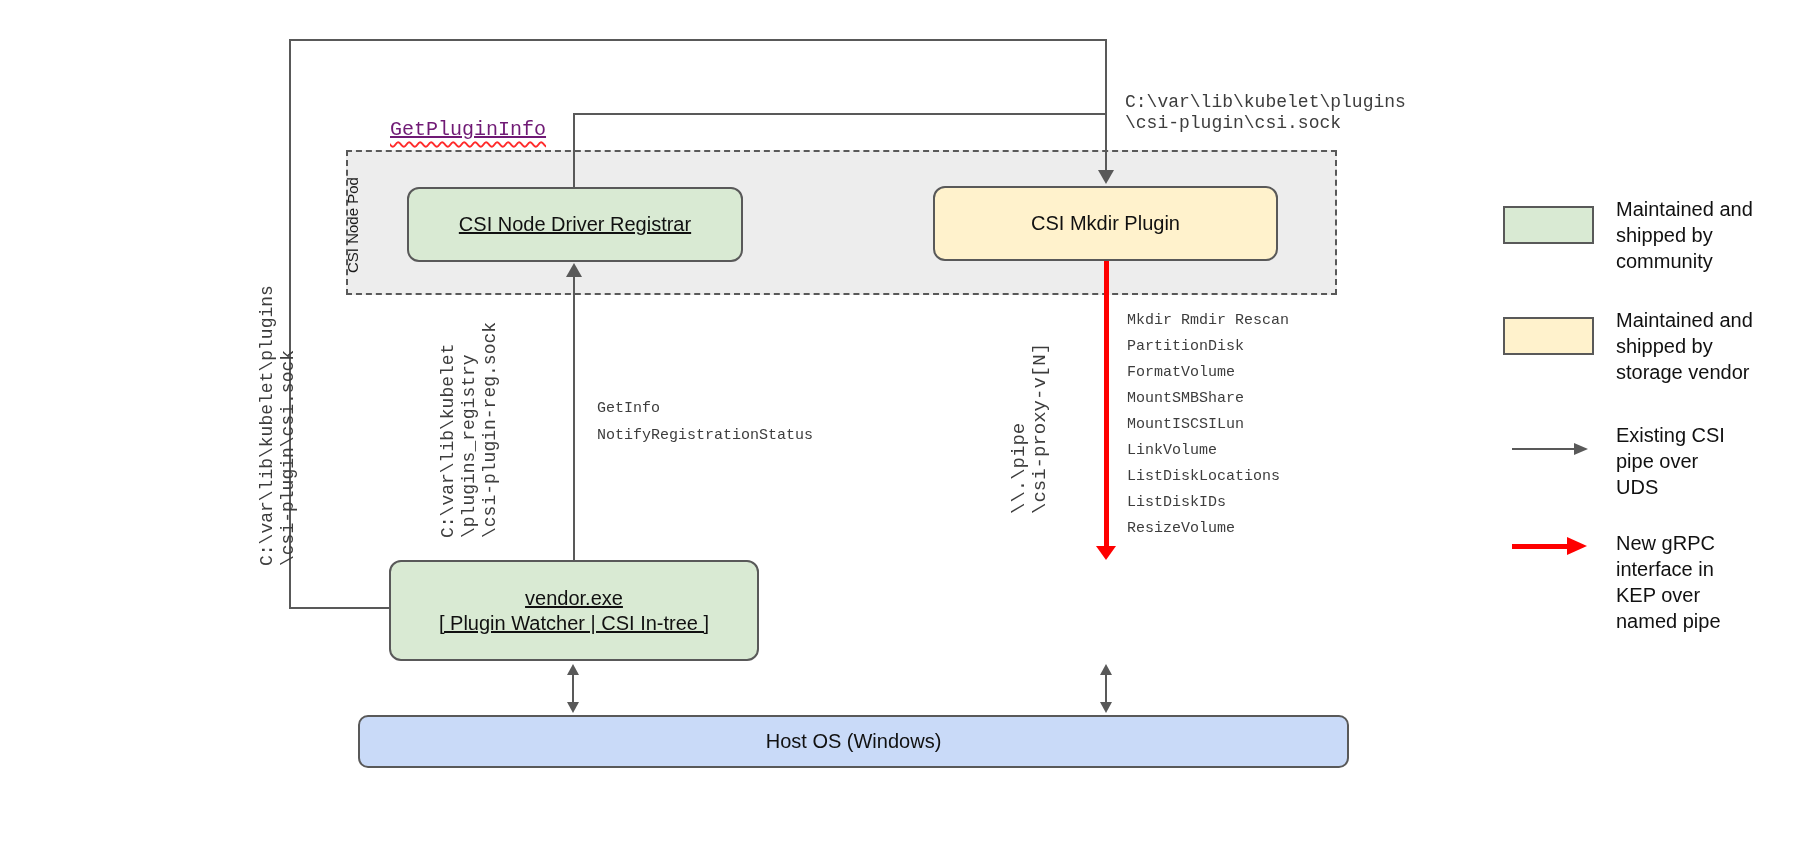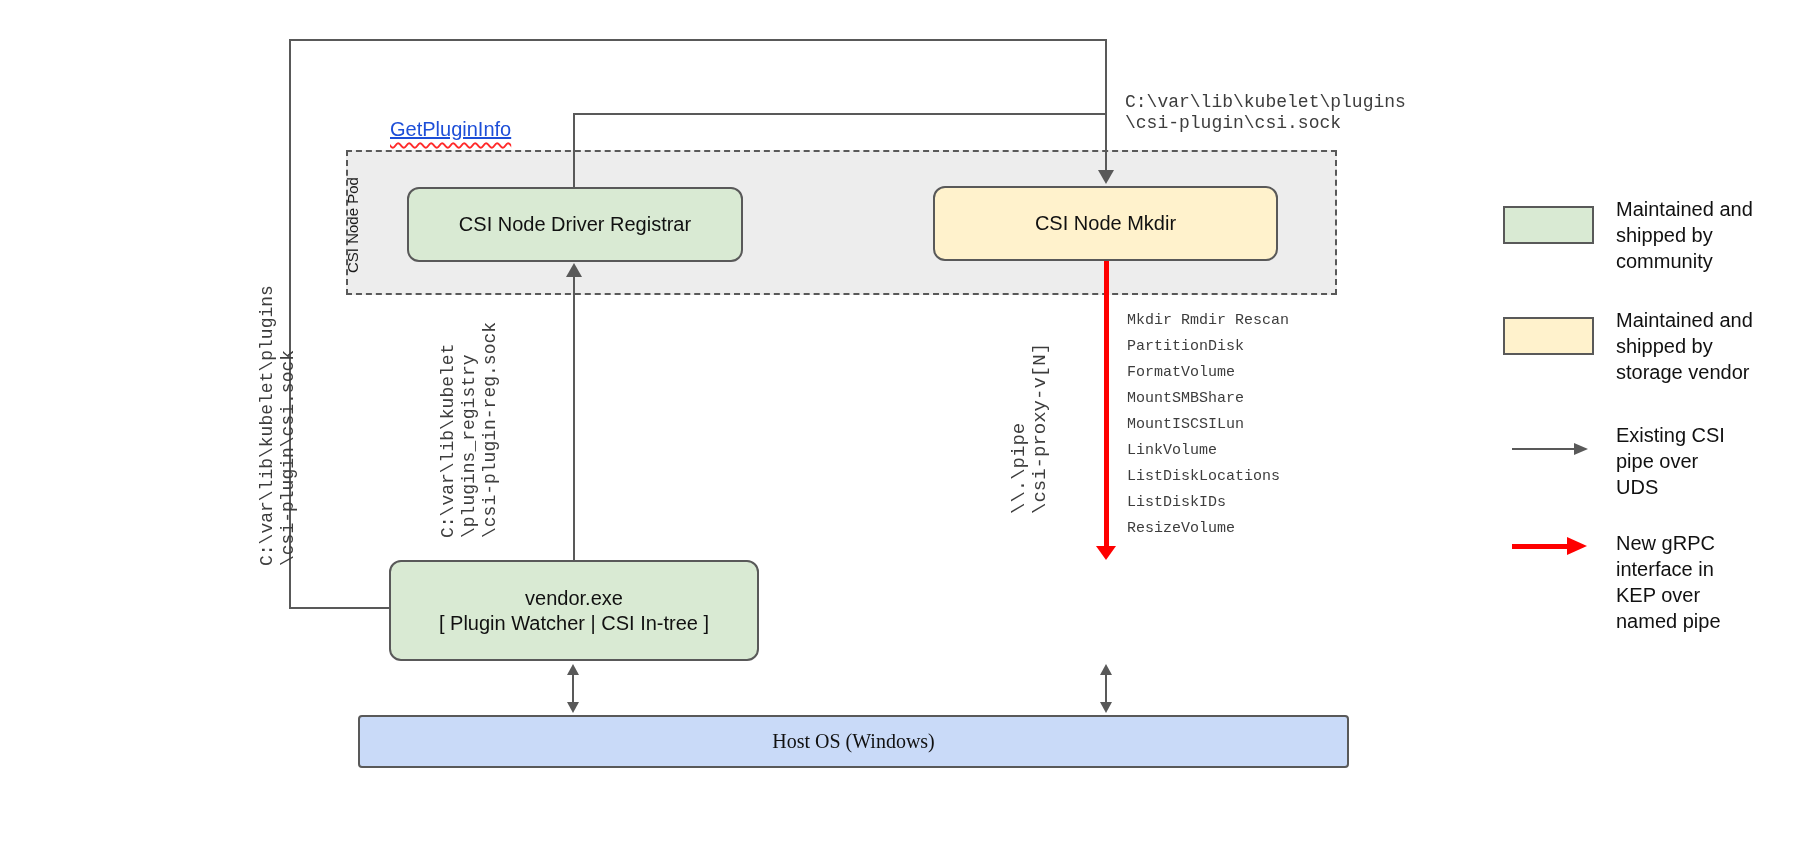--- a/index.html
+++ b/index.html
@@ -13,36 +13,36 @@
   .tri.up-g{border-left:8px solid transparent;border-right:8px solid transparent;border-bottom:14px solid #595959;}
   .tri.sm-up{border-left:6px solid transparent;border-right:6px solid transparent;border-bottom:11px solid #595959;}
   .tri.sm-down{border-left:6px solid transparent;border-right:6px solid transparent;border-top:11px solid #595959;}
   .tri.down-r{border-left:10px solid transparent;border-right:10px solid transparent;border-top:14px solid #fe0000;}
   .tri.right-g{border-top:6px solid transparent;border-bottom:6px solid transparent;border-left:14px solid #595959;}
   .tri.right-r{border-top:9px solid transparent;border-bottom:9px solid transparent;border-left:20px solid #fe0000;}
   
   .box{position:absolute;border:2px solid #595959;border-radius:12px;display:flex;
        align-items:center;justify-content:center;text-align:center;
        font-size:20px;color:#111;line-height:25px;white-space:pre-line;}
-  .green{background:#d9ead3;}
+  .green{background:#d9ead3;text-decoration:underline;}
   .yellow{background:#fff2cc;}
-  .blue{background:#c9daf8;border-radius:4px;font-family:Liberation Serif, serif;}
+  .blue{background:#c9daf8;border-radius:10px;}
   .pod{position:absolute;left:346px;top:150px;width:987px;height:141px;
        background:#ededed;border:2px dashed #595959;}
   
   .mono{position:absolute;font-family:"Liberation Mono",monospace;color:#3d3d3d;
         font-size:15px;line-height:26px;white-space:pre-line;}
   .rot{position:absolute;font-family:"Liberation Mono",monospace;color:#3d3d3d;
        font-size:18px;line-height:21px;white-space:pre;
        transform:rotate(-90deg);transform-origin:0 100%;}
   .rot-sans{position:absolute;font-family:"Liberation Sans",sans-serif;color:#1a1a1a;
        font-size:15px;line-height:19px;white-space:pre;
        transform:rotate(-90deg);transform-origin:0 100%;}
-  .gpi{position:absolute;left:390px;top:118px;font-family:Liberation Sans, sans-serif;
-       font-size:20px;color:#1d4ed8;text-decoration:underline;text-decoration-thickness:1.5px;}
+  .gpi{position:absolute;left:390px;top:118px;font-family:Liberation Mono, monospace;
+       font-size:20px;color:#701a75;text-decoration:underline;text-decoration-thickness:1.5px;}
   .gpi .wavy{text-decoration:underline wavy #ff2a2a;text-decoration-thickness:1.5px;text-underline-offset:6px;}
   
   .swatch{position:absolute;width:87px;height:34px;border:2px solid #595959;}
   .legend-label{position:absolute;left:1616px;font-size:20px;line-height:26px;color:#111;white-space:pre-line;}
 </style>
 </head>
 <body>
 
 <div class="canvas">
 
@@ -66,37 +66,39 @@
 
   <div class="tri sm-up" style="left:567px;top:664px;"></div>
   <div class="ln" style="left:572px;top:673px;width:2px;height:31px;"></div>
   <div class="tri sm-down" style="left:567px;top:702px;"></div>
 
   <div class="tri sm-up" style="left:1100px;top:664px;"></div>
   <div class="ln" style="left:1105px;top:673px;width:2px;height:31px;"></div>
   <div class="tri sm-down" style="left:1100px;top:702px;"></div>
 
   <div class="box green" style="left:407px;top:187px;width:332px;height:71px;">CSI Node Driver Registrar</div>
-  <div class="box yellow" style="left:933px;top:186px;width:341px;height:71px;">CSI Node Mkdir</div>
+  <div class="box yellow" style="left:933px;top:186px;width:341px;height:71px;">CSI Mkdir Plugin</div>
   <div class="box green" style="left:389px;top:560px;width:366px;height:97px;">vendor.exe
 [ Plugin Watcher | CSI In-tree ]</div>
   <div class="box blue" style="left:358px;top:715px;width:987px;height:49px;">Host OS (Windows)</div>
 
   <div class="gpi"><span class="wavy">GetPluginInfo</span></div>
 
   <div class="mono" style="left:1125px;top:92px;font-size:18px;line-height:21px;">C:\var\lib\kubelet\plugins
 \csi-plugin\csi.sock</div>
 
   <div class="rot" style="left:299px;top:524px;">C:\var\lib\kubelet\plugins
 \csi-plugin\csi.sock</div>
 
   <div class="rot" style="left:501px;top:475px;">C:\var\lib\kubelet
 \plugins_registry
 \csi-plugin-reg.sock</div>
 
+  <div class="mono" style="left:597px;top:395px;line-height:27px;">GetInfo
+NotifyRegistrationStatus</div>
 
   <div class="rot" style="left:1051px;top:472px;font-size:19px;">\\.\pipe
 \csi-proxy-v[N]</div>
 
 
   <div class="mono" style="left:1127px;top:308px;">Mkdir Rmdir Rescan
 PartitionDisk
 FormatVolume
 MountSMBShare
 MountISCSILun

